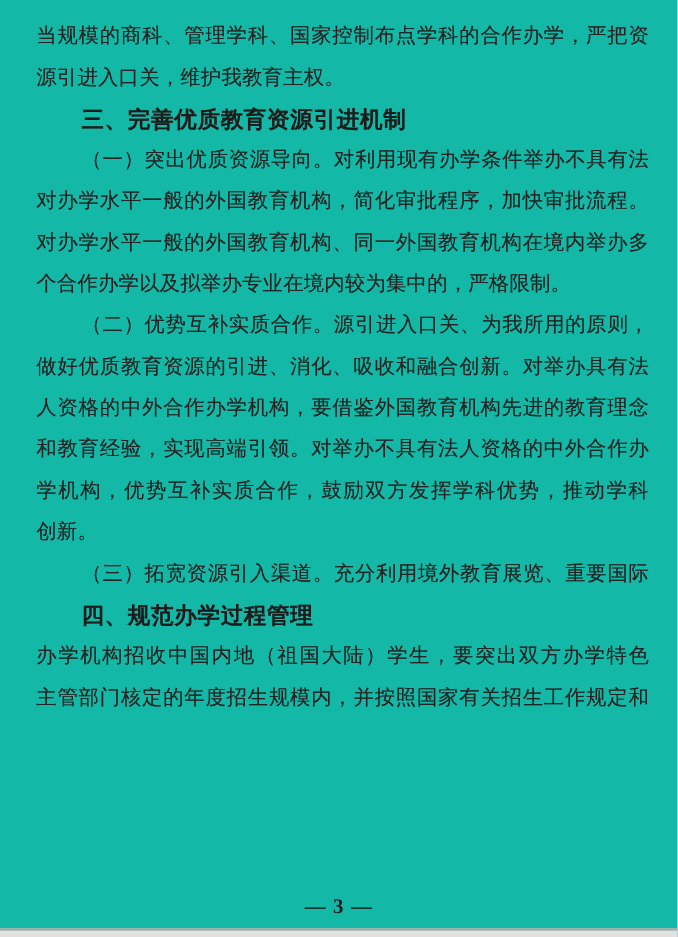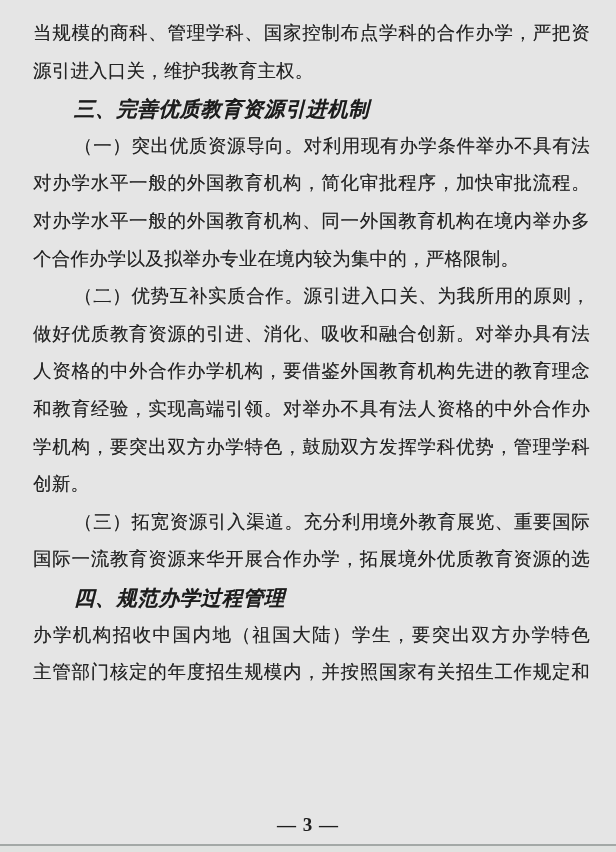--- a/index.html
+++ b/index.html
@@ -4,21 +4,21 @@
 <style>
   html, body {
     margin: 0;
     padding: 0;
     background: #ffffff;
   }
   .page {
     position: relative;
     width: 616px;
     height: 852px;
-    background: #e5e5e5;
+    background: #14b8a6;
     overflow: hidden;
     font-family: "Liberation Serif", "DejaVu Serif", serif;
     color: #242424;
   }
   .content {
     position: absolute;
     top: 15px;
     left: 33px;
     width: 557px;
   }
@@ -37,21 +37,20 @@
   }
   .line.indent {
     text-indent: 41px;
   }
   .line.heading {
     font-family: "Liberation Sans", "DejaVu Sans", sans-serif;
     font-weight: bold;
     font-size: 20.5px;
     letter-spacing: 0.6px;
     color: #1c1c1c;
-    font-style: italic;
   }
   .footer {
     position: absolute;
     top: 812px;
     left: 0;
     width: 616px;
     height: 26px;
     line-height: 26px;
     text-align: center;
     font-size: 19px;
@@ -78,23 +77,22 @@
       <div class="line">源引进入口关，维护我教育主权。</div>
       <div class="line heading indent">三、完善优质教育资源引进机制</div>
       <div class="line indent justify">（一）突出优质资源导向。对利用现有办学条件举办不具有法</div>
       <div class="line justify">对办学水平一般的外国教育机构，简化审批程序，加快审批流程。</div>
       <div class="line justify">对办学水平一般的外国教育机构、同一外国教育机构在境内举办多</div>
       <div class="line">个合作办学以及拟举办专业在境内较为集中的，严格限制。</div>
       <div class="line indent justify">（二）优势互补实质合作。源引进入口关、为我所用的原则，</div>
       <div class="line justify">做好优质教育资源的引进、消化、吸收和融合创新。对举办具有法</div>
       <div class="line justify">人资格的中外合作办学机构，要借鉴外国教育机构先进的教育理念</div>
       <div class="line justify">和教育经验，实现高端引领。对举办不具有法人资格的中外合作办</div>
-      <div class="line justify">学机构，要突出双方办学特色，鼓励双方发挥学科优势，管理学科</div>
+      <div class="line justify">学机构，优势互补实质合作，鼓励双方发挥学科优势，推动学科</div>
       <div class="line">创新。</div>
       <div class="line indent justify">（三）拓宽资源引入渠道。充分利用境外教育展览、重要国际</div>
-      <div class="line justify">国际一流教育资源来华开展合作办学，拓展境外优质教育资源的选</div>
       <div class="line heading indent">四、规范办学过程管理</div>
       <div class="line justify">办学机构招收中国内地（祖国大陆）学生，要突出双方办学特色</div>
       <div class="line justify">主管部门核定的年度招生规模内，并按照国家有关招生工作规定和</div>
     </div>
   <div class="footer">— 3 —</div>
   <div class="scan-edge"></div>
 </div>
 
 </body></html>

